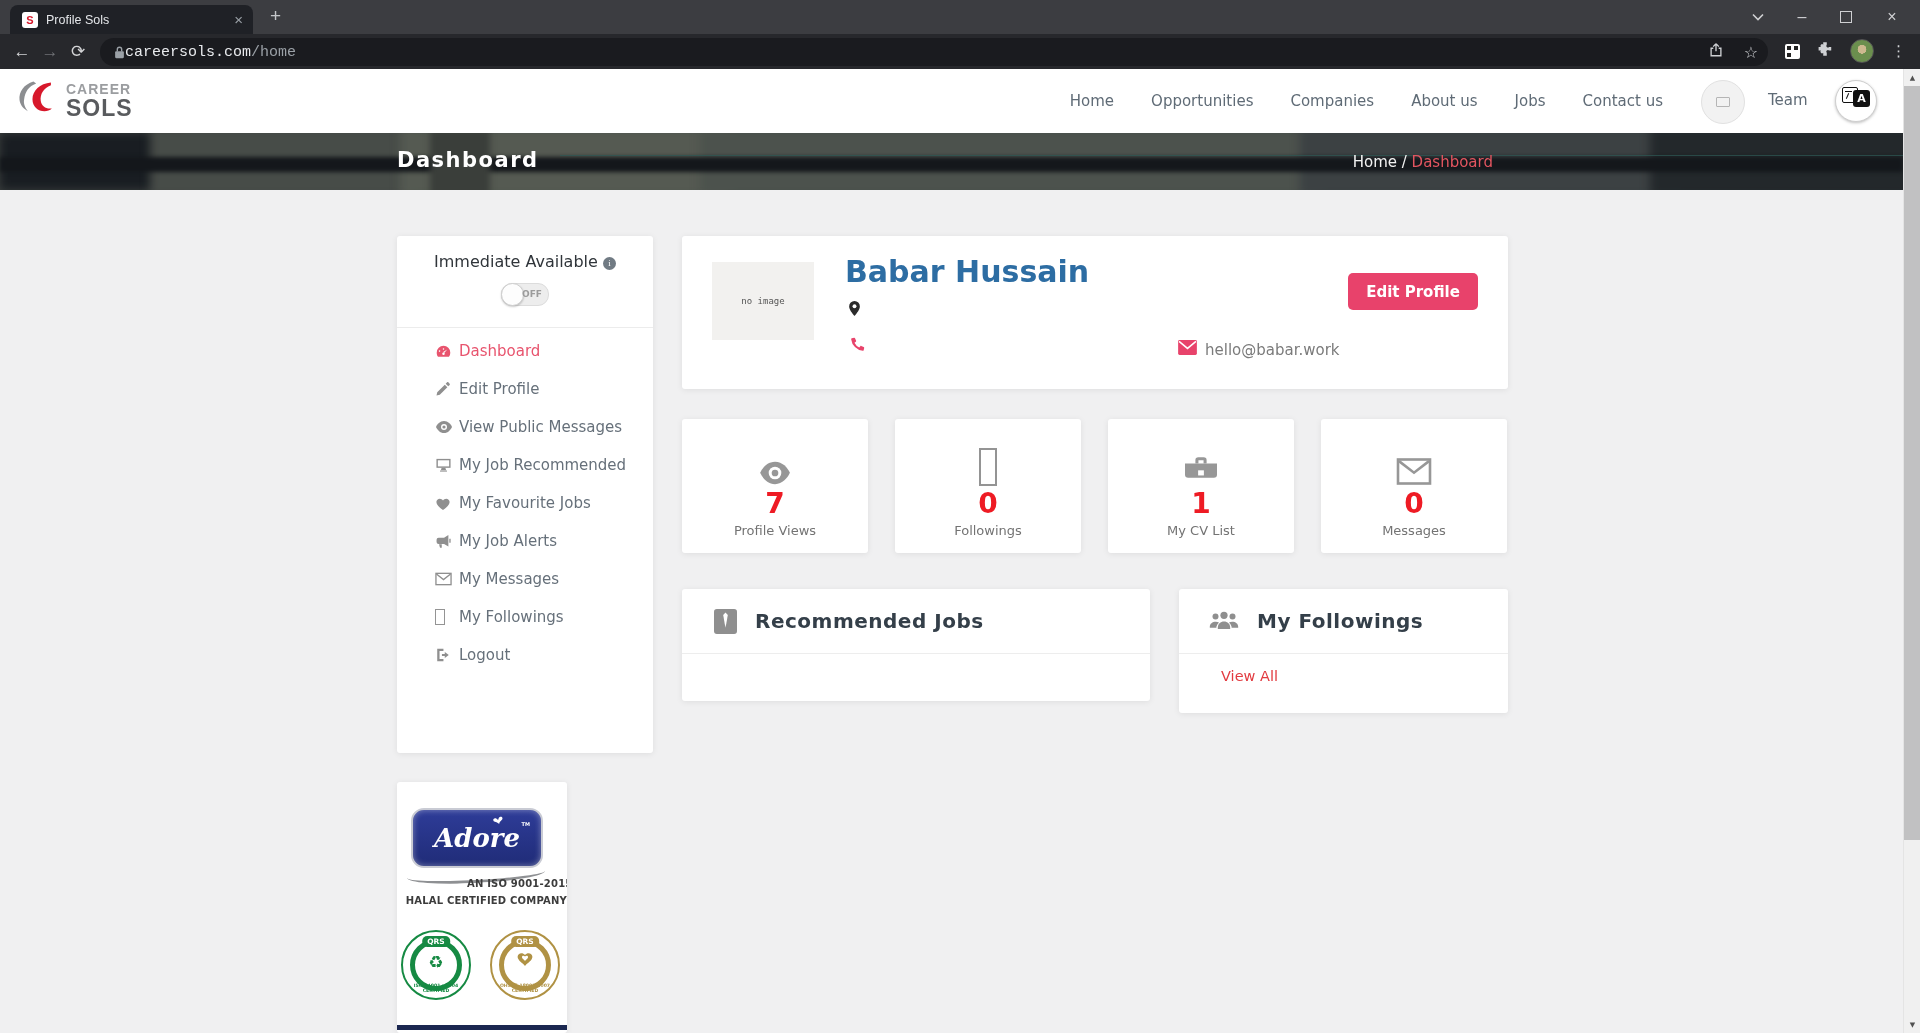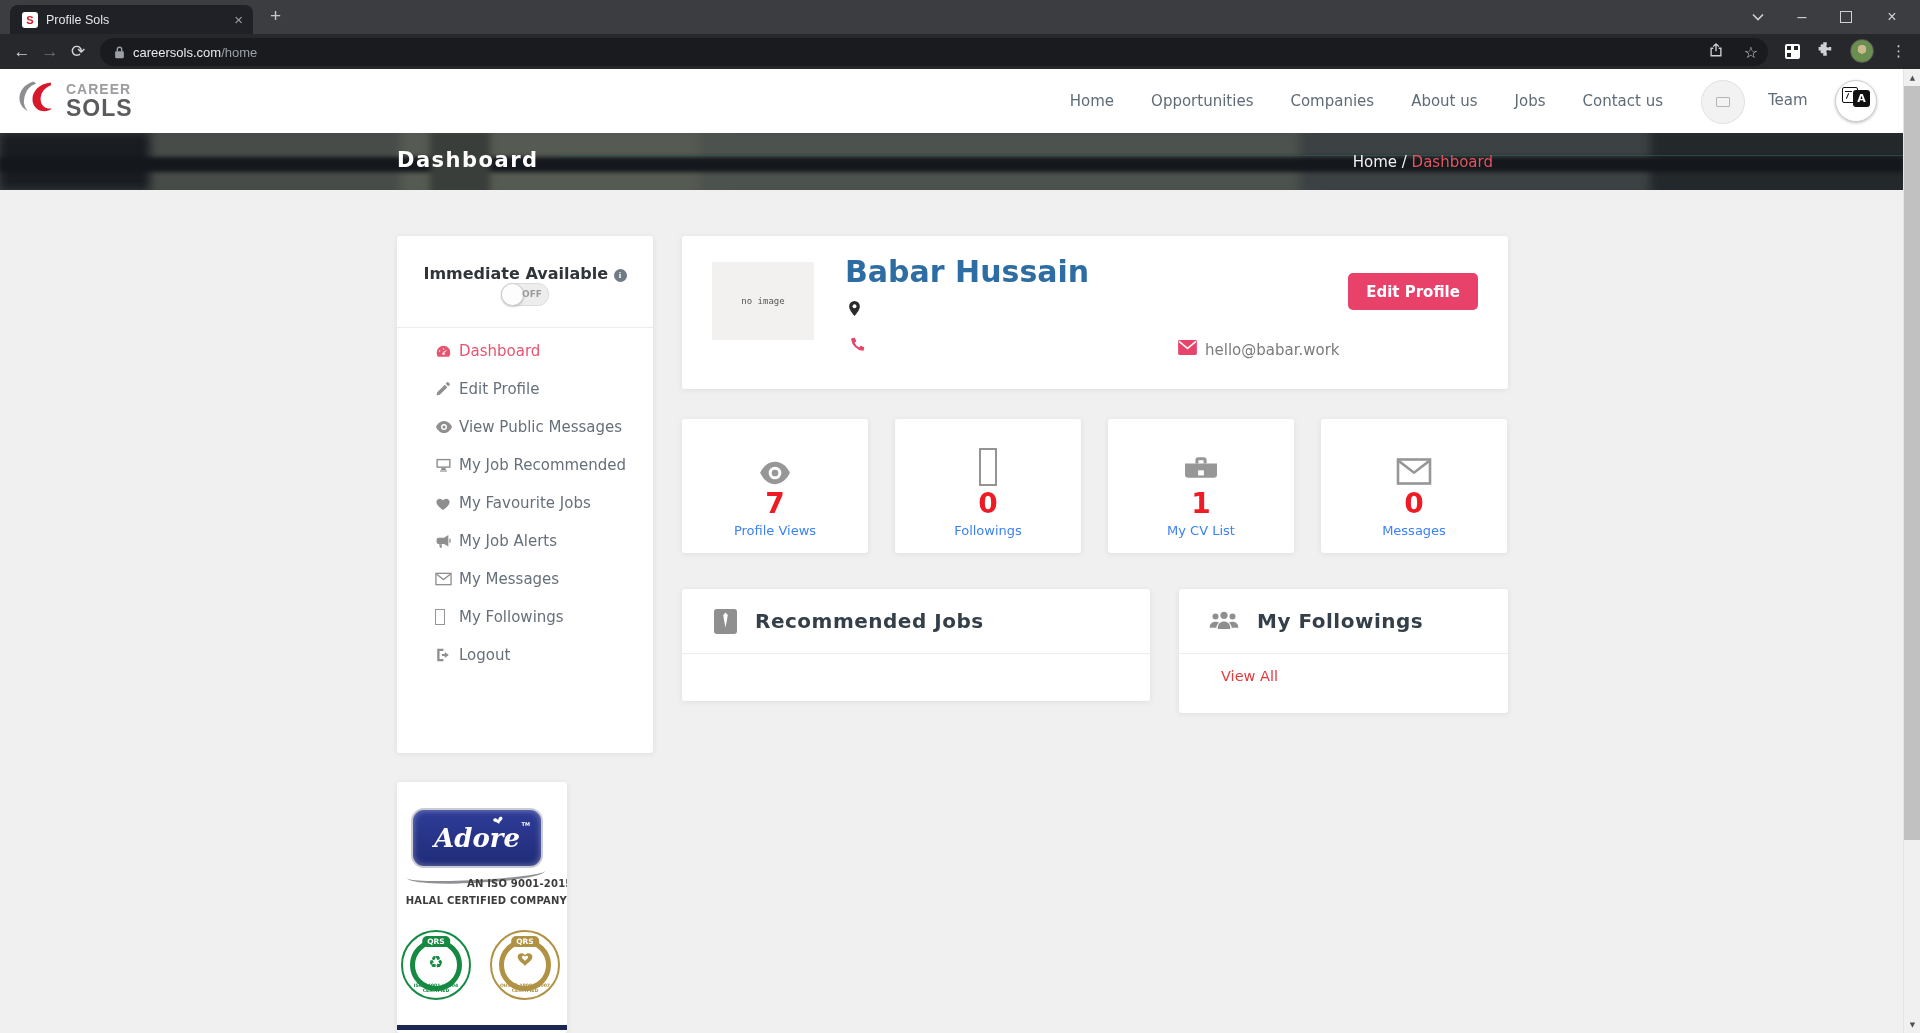--- a/index.html
+++ b/index.html
@@ -9,21 +9,21 @@
   .tab{position:absolute;left:10px;top:5px;width:243px;height:29px;background:#1f2126;border-radius:8px 8px 0 0;display:flex;align-items:center;}
   .favicon{width:16px;height:16px;margin-left:12px;background:#fff;border-radius:3px;display:flex;align-items:center;justify-content:center;font-weight:bold;font-size:11px;color:#d7182b;}
   .tab-title{margin-left:8px;font-size:12.5px;color:#e3e5e8;flex:1;}
   .tab-close{color:#9aa0a6;font-size:15px;margin-right:10px;cursor:default;}
   .newtab{position:absolute;left:262px;top:3px;color:#c4c6c9;font-size:19px;font-weight:400;padding:2px 8px;}
   .wctl{position:absolute;top:0;height:34px;display:flex;align-items:center;justify-content:center;color:#cfd0d2;}
   .toolbar{position:absolute;left:0;top:34px;width:1920px;height:35px;background:#27282c;border-bottom:1px solid #1a1b1e;display:flex;align-items:center;font-family:"Liberation Sans",sans-serif;}
   .navbtn{width:28px;text-align:center;font-size:17px;color:#d3d4d6;}
   .navbtn.dis{color:#6f7175;}
   .omnibox{position:absolute;left:100px;top:4px;width:1668px;height:28px;border-radius:14px;background:#1a1b1f;display:flex;align-items:center;}
-  .urltext{font-size:13px;color:#e8eaed;margin-left:8px;}
+  .urltext{font-size:15px;color:#e8eaed;font-family:Liberation Mono, monospace;}
   .urltext .path{color:#9aa0a6;}
   .obicons{position:absolute;right:10px;top:0;height:28px;display:flex;align-items:center;gap:20px;}
   .tbicons{position:absolute;right:14px;top:3px;height:28px;display:flex;align-items:center;gap:17px;}
   .kebab{color:#cfd1d4;font-size:15px;}
   .star{color:#cfd1d4;font-size:16px;}
   .qrext{width:15px;height:15px;background:#fff;border-radius:2px;position:relative;}
   .qrext i{position:absolute;width:4px;height:4px;background:#222;}
   .chravatar{width:22px;height:22px;border-radius:50%;background:radial-gradient(circle at 50% 42%,#cdb98f 0 26%,#6b8f4e 27% 100%);border:1px solid #555;}
   
   .siteheader{position:absolute;left:0;top:69px;width:1903px;height:64px;background:#fff;}
@@ -44,21 +44,21 @@
   
   .banner{position:absolute;left:0;top:133px;width:1903px;height:57px;overflow:hidden;background:#3a3f3e;}
   .banner .ph{position:absolute;filter:blur(5px);}
   .bannertitle{position:absolute;left:397px;top:15px;font-size:21px;letter-spacing:1.5px;color:#fff;font-weight:bold;z-index:5;}
   .crumbs{position:absolute;right:410px;top:20px;font-size:15px;color:#f2f2f2;z-index:5;}
   .crumbs .cur{color:#e25560;}
   .crumbs a{color:#f2f2f2;text-decoration:none;}
   
   .card{position:absolute;background:#fff;border-radius:3px;box-shadow:0 1px 6px rgba(0,0,0,.08);}
   
-  .avail-title{position:absolute;top:28px;width:100%;text-align:center;font-size:16px;font-weight:bold;color:#30353a;}
+  .avail-title{position:absolute;top:16px;width:100%;text-align:center;font-size:16px;font-weight:normal;color:#30353a;}
   .infoicon{display:inline-block;width:13px;height:13px;border-radius:50%;background:#707a83;color:#fff;font-size:9px;line-height:13px;text-align:center;font-family:"Liberation Serif",serif;vertical-align:1px;}
   .toggle{position:absolute;left:50%;transform:translateX(-50%);top:47px;width:46px;height:21px;border-radius:11px;background:#ededed;border:1px solid #dcdcdc;}
   .knob{position:absolute;left:-1px;top:-1px;width:21px;height:21px;border-radius:50%;background:#fdfdfd;border:1px solid #cfcfcf;box-shadow:0 1px 2px rgba(0,0,0,.2);}
   .offlbl{position:absolute;right:6px;top:5px;font-size:9px;color:#9b9b9b;font-weight:bold;}
   .sdivider{position:absolute;left:0;right:0;top:91px;border-top:1px solid #ececec;}
   .smenu{position:absolute;left:0;top:96px;width:100%;list-style:none;margin:0;padding:0;}
   .smenu li{height:38px;display:flex;align-items:center;padding-left:38px;cursor:pointer;}
   .smenu .ic{width:24px;display:flex;justify-content:flex-start;align-items:center;}
   .smenu .lb{font-size:15px;color:#66707a;}
   .smenu li.active .lb{color:#e8546e;}
@@ -66,21 +66,21 @@
   .noimg{position:absolute;left:30px;top:26px;width:102px;height:78px;background:#f2f1ef;display:flex;align-items:center;justify-content:center;font-family:"DejaVu Sans Mono",monospace;font-size:9px;color:#555;}
   .pname{position:absolute;left:163px;top:18px;font-size:30px;font-weight:bold;color:#2d6da3;}
   .ppin{position:absolute;left:166px;top:64px;}
   .pphone{position:absolute;left:166px;top:100px;}
   .pemail{position:absolute;left:496px;top:104px;display:flex;align-items:center;gap:8px;font-size:15px;color:#7b7b7b;cursor:pointer;}
   .editbtn{position:absolute;left:666px;top:37px;width:130px;height:37px;background:#e8426b;border:none;border-radius:5px;color:#fff;font-size:15px;font-weight:bold;font-family:"DejaVu Sans",sans-serif;cursor:pointer;}
   
   .statcard{top:419px;width:186px;height:134px;text-align:center;}
   .statcard .icw{height:50px;margin-top:17px;display:flex;align-items:flex-end;justify-content:center;}
   .statcard .num{font-size:28px;font-weight:bold;color:#ee1b24;line-height:36px;}
-  .statcard .slb{font-size:13px;color:#3b82f6;margin-top:1px;}
+  .statcard .slb{font-size:13px;color:#737373;margin-top:1px;}
   .tofu{display:inline-block;border:2px solid #949494;}
   
   .sechead{position:absolute;left:0;top:0;right:0;height:64px;display:flex;align-items:center;border-bottom:1px solid #ededed;}
   .sechead .sic{margin-left:32px;display:flex;align-items:center;}
   .sechead .stt{margin-left:18px;font-size:20px;font-weight:bold;color:#343f49;letter-spacing:.5px;}
   .viewall{position:absolute;left:42px;top:79px;font-size:14.5px;color:#e23b40;text-decoration:none;}
   
   .adorelogo{position:absolute;left:14px;top:26px;width:128px;height:56px;border-radius:13px;background:linear-gradient(180deg,#2e3c98 0%,#202c78 100%);border:2px solid #c9cbd4;box-shadow:inset 0 0 6px rgba(255,255,255,.4);display:flex;align-items:center;justify-content:center;cursor:pointer;}
   .adoretxt{color:#fff;font-family:"DejaVu Serif",serif;font-style:italic;font-weight:bold;font-size:26px;position:relative;}
   .adoretm{position:absolute;right:-10px;top:-2px;font-size:5px;font-style:normal;font-family:"DejaVu Sans",sans-serif;}

